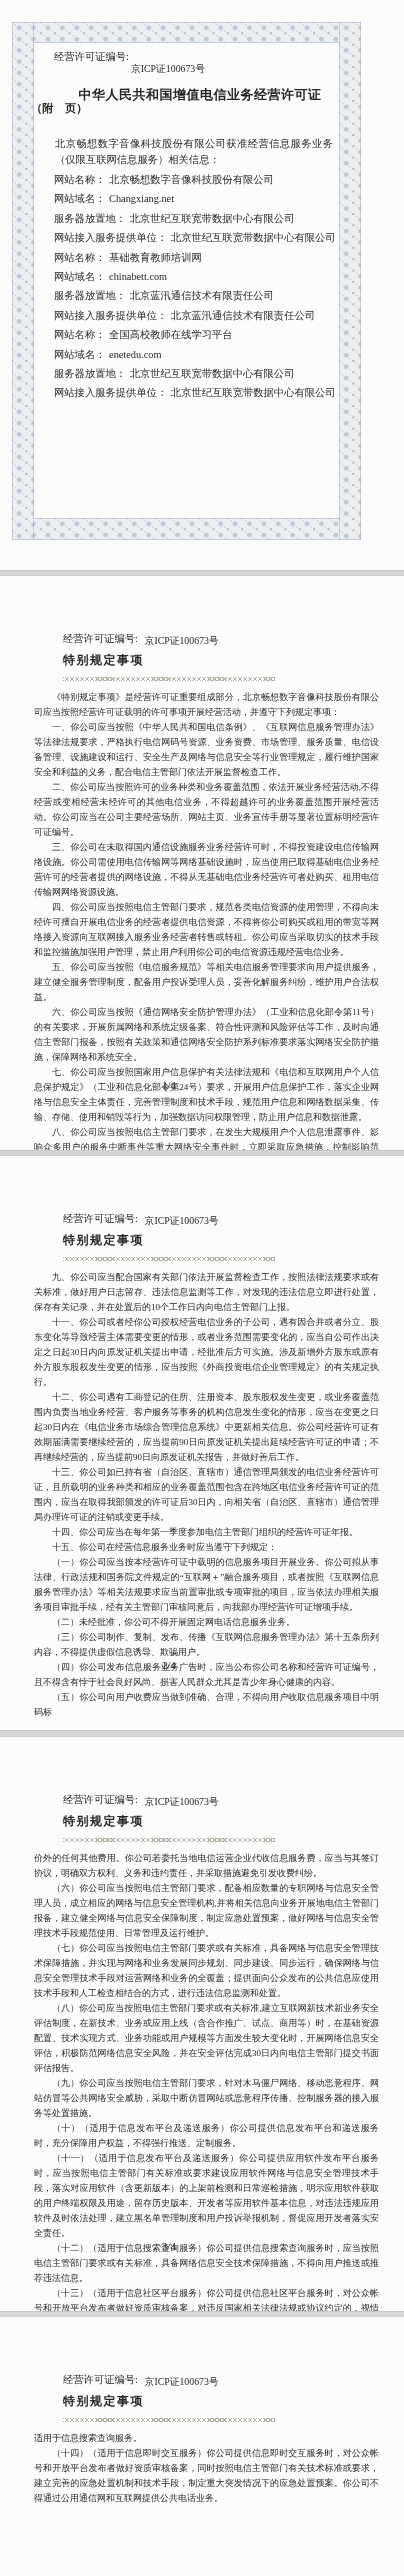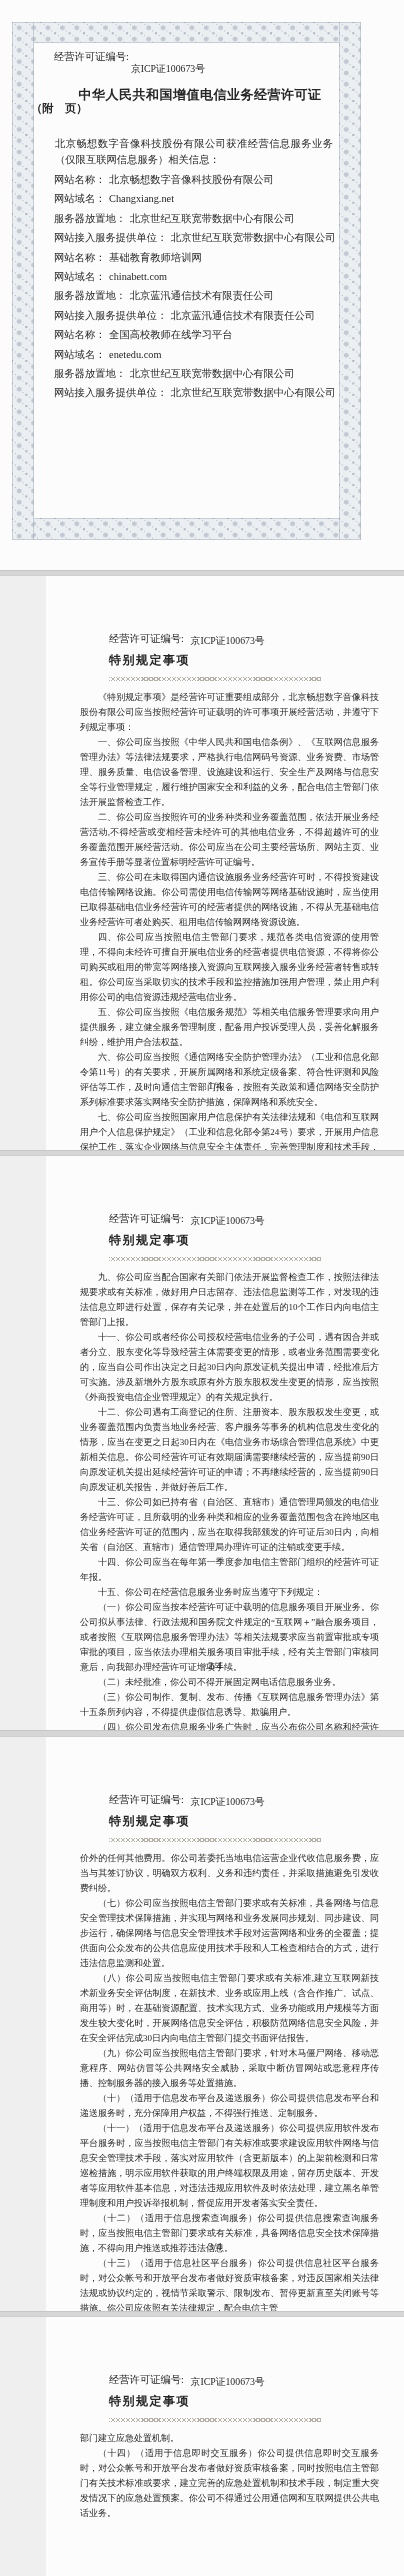--- a/index.html
+++ b/index.html
@@ -55,21 +55,21 @@
   }
   .cert-intro {
     position:absolute; left:55px; right:72px; top:136px; margin:0;
     font-size:10.3px; line-height:15.5px; text-align:justify;
   }
   .entries { position:absolute; left:54px; right:67px; top:172px; }
   .entry { font-size:10.3px; line-height:15px; margin-bottom:4.4px; text-align:justify; }
   .entry .e-label { margin-right:3.6px; }
 
   
-  .sp { height:574px;margin-left:46px; }
+  .sp { height:574px; }
   .sp-last { height:555px; }
   .sp-head { position:absolute; left:63px; top:56px; }
   .sp-head .lbl { font-size:10.3px; white-space:nowrap; }
   .sp-head .val { font-size:9.8px; margin-left:4.6px; position:relative; top:2.1px; white-space:nowrap; }
   .sp-title {
     position:absolute; left:63px; width:212px; top:76px; margin:0;
     text-align:left; font-size:12px; font-weight:700; letter-spacing:1.5px;
   }
   .zigzag {
     position:absolute; left:63px; width:212px; top:101px; height:4.1px;
@@ -177,20 +177,21 @@
 
   <section class="page sp">
     <div class="sp-head">
       <span class="lbl">经营许可证编号:</span>
       <span class="val">京ICP证100673号</span>
     </div>
     <h2 class="sp-title">特别规定事项</h2>
     <div class="zigzag"></div>
     <div class="sp-body" id="sp-body-2">
         <p class="noindent">价外的任何其他费用。你公司若委托当地电信运营企业代收信息服务费，应当与其签订协议，明确双方权利、义务和违约责任，并采取措施避免引发收费纠纷。</p>
+        <p>（六）你公司应当按照电信主管部门要求，配备相应数量的专职网络与信息安全管理人员，成立相应的网络与信息安全管理机构,并将相关信息向业务开展地电信主管部门报备，建立健全网络与信息安全保障制度，制定应急处置预案，做好网络与信息安全管理技术手段规范使用、日常管理及运行维护。</p>
         <p>（七）你公司应当按照电信主管部门要求或有关标准，具备网络与信息安全管理技术保障措施，并实现与网络和业务发展同步规划、同步建设、同步运行，确保网络与信息安全管理技术手段对运营网络和业务的全覆盖；提供面向公众发布的公共信息应使用技术手段和人工检查相结合的方式，进行违法信息监测和处置。</p>
         <p>（八）你公司应当按照电信主管部门要求或有关标准,建立互联网新技术新业务安全评估制度，在新技术、业务或应用上线（含合作推广、试点、商用等）时，在基础资源配置、技术实现方式、业务功能或用户规模等方面发生较大变化时，开展网络信息安全评估，积极防范网络信息安全风险，并在安全评估完成30日内向电信主管部门提交书面评估报告。</p>
         <p>（九）你公司应当按照电信主管部门要求，针对木马僵尸网络、移动恶意程序、网站仿冒等公共网络安全威胁，采取中断仿冒网站或恶意程序传播、控制服务器的接入服务等处置措施。</p>
         <p>（十）（适用于信息发布平台及递送服务）你公司提供信息发布平台和递送服务时，充分保障用户权益，不得强行推送、定制服务。</p>
         <p>（十一）（适用于信息发布平台及递送服务）你公司提供应用软件发布平台服务时，应当按照电信主管部门有关标准或要求建设应用软件网络与信息安全管理技术手段，落实对应用软件（含更新版本）的上架前检测和日常巡检措施，明示应用软件获取的用户终端权限及用途，留存历史版本、开发者等应用软件基本信息，对违法违规应用软件及时依法处理，建立黑名单管理制度和用户投诉举报机制，督促应用开发者落实安全责任。</p>
         <p>（十二）（适用于信息搜索查询服务）你公司提供信息搜索查询服务时，应当按照电信主管部门要求或有关标准，具备网络信息安全技术保障措施，不得向用户推送或推荐违法信息。</p>
         <p>（十三）（适用于信息社区平台服务）你公司提供信息社区平台服务时，对公众帐号和开放平台发布者做好资质审核备案，对违反国家相关法律法规或协议约定的，视情节采取警示、限制发布、暂停更新直至关闭账号等措施。你公司应依照有关法律规定，配合电信主管</p>
       </div>
     <div class="page-num">3/4</div>
   </section>
@@ -198,20 +199,20 @@
   <div class="sep"></div>
 
   <section class="page sp sp-last">
     <div class="sp-head">
       <span class="lbl">经营许可证编号:</span>
       <span class="val">京ICP证100673号</span>
     </div>
     <h2 class="sp-title">特别规定事项</h2>
     <div class="zigzag"></div>
     <div class="sp-body" id="sp-body-3">
-        <p class="noindent">部门建立应急处置机制。</p>
+        <p class="noindent">适用于信息搜索查询服务。</p>
         <p>（十四）（适用于信息即时交互服务）你公司提供信息即时交互服务时，对公众帐号和开放平台发布者做好资质审核备案，同时按照电信主管部门有关技术标准或要求，建立完善的应急处置机制和技术手段，制定重大突发情况下的应急处置预案。你公司不得通过公用通信网和互联网提供公共电话业务。</p>
       </div>
 
   </section>
 
 </div>
 
 
 </body></html>

